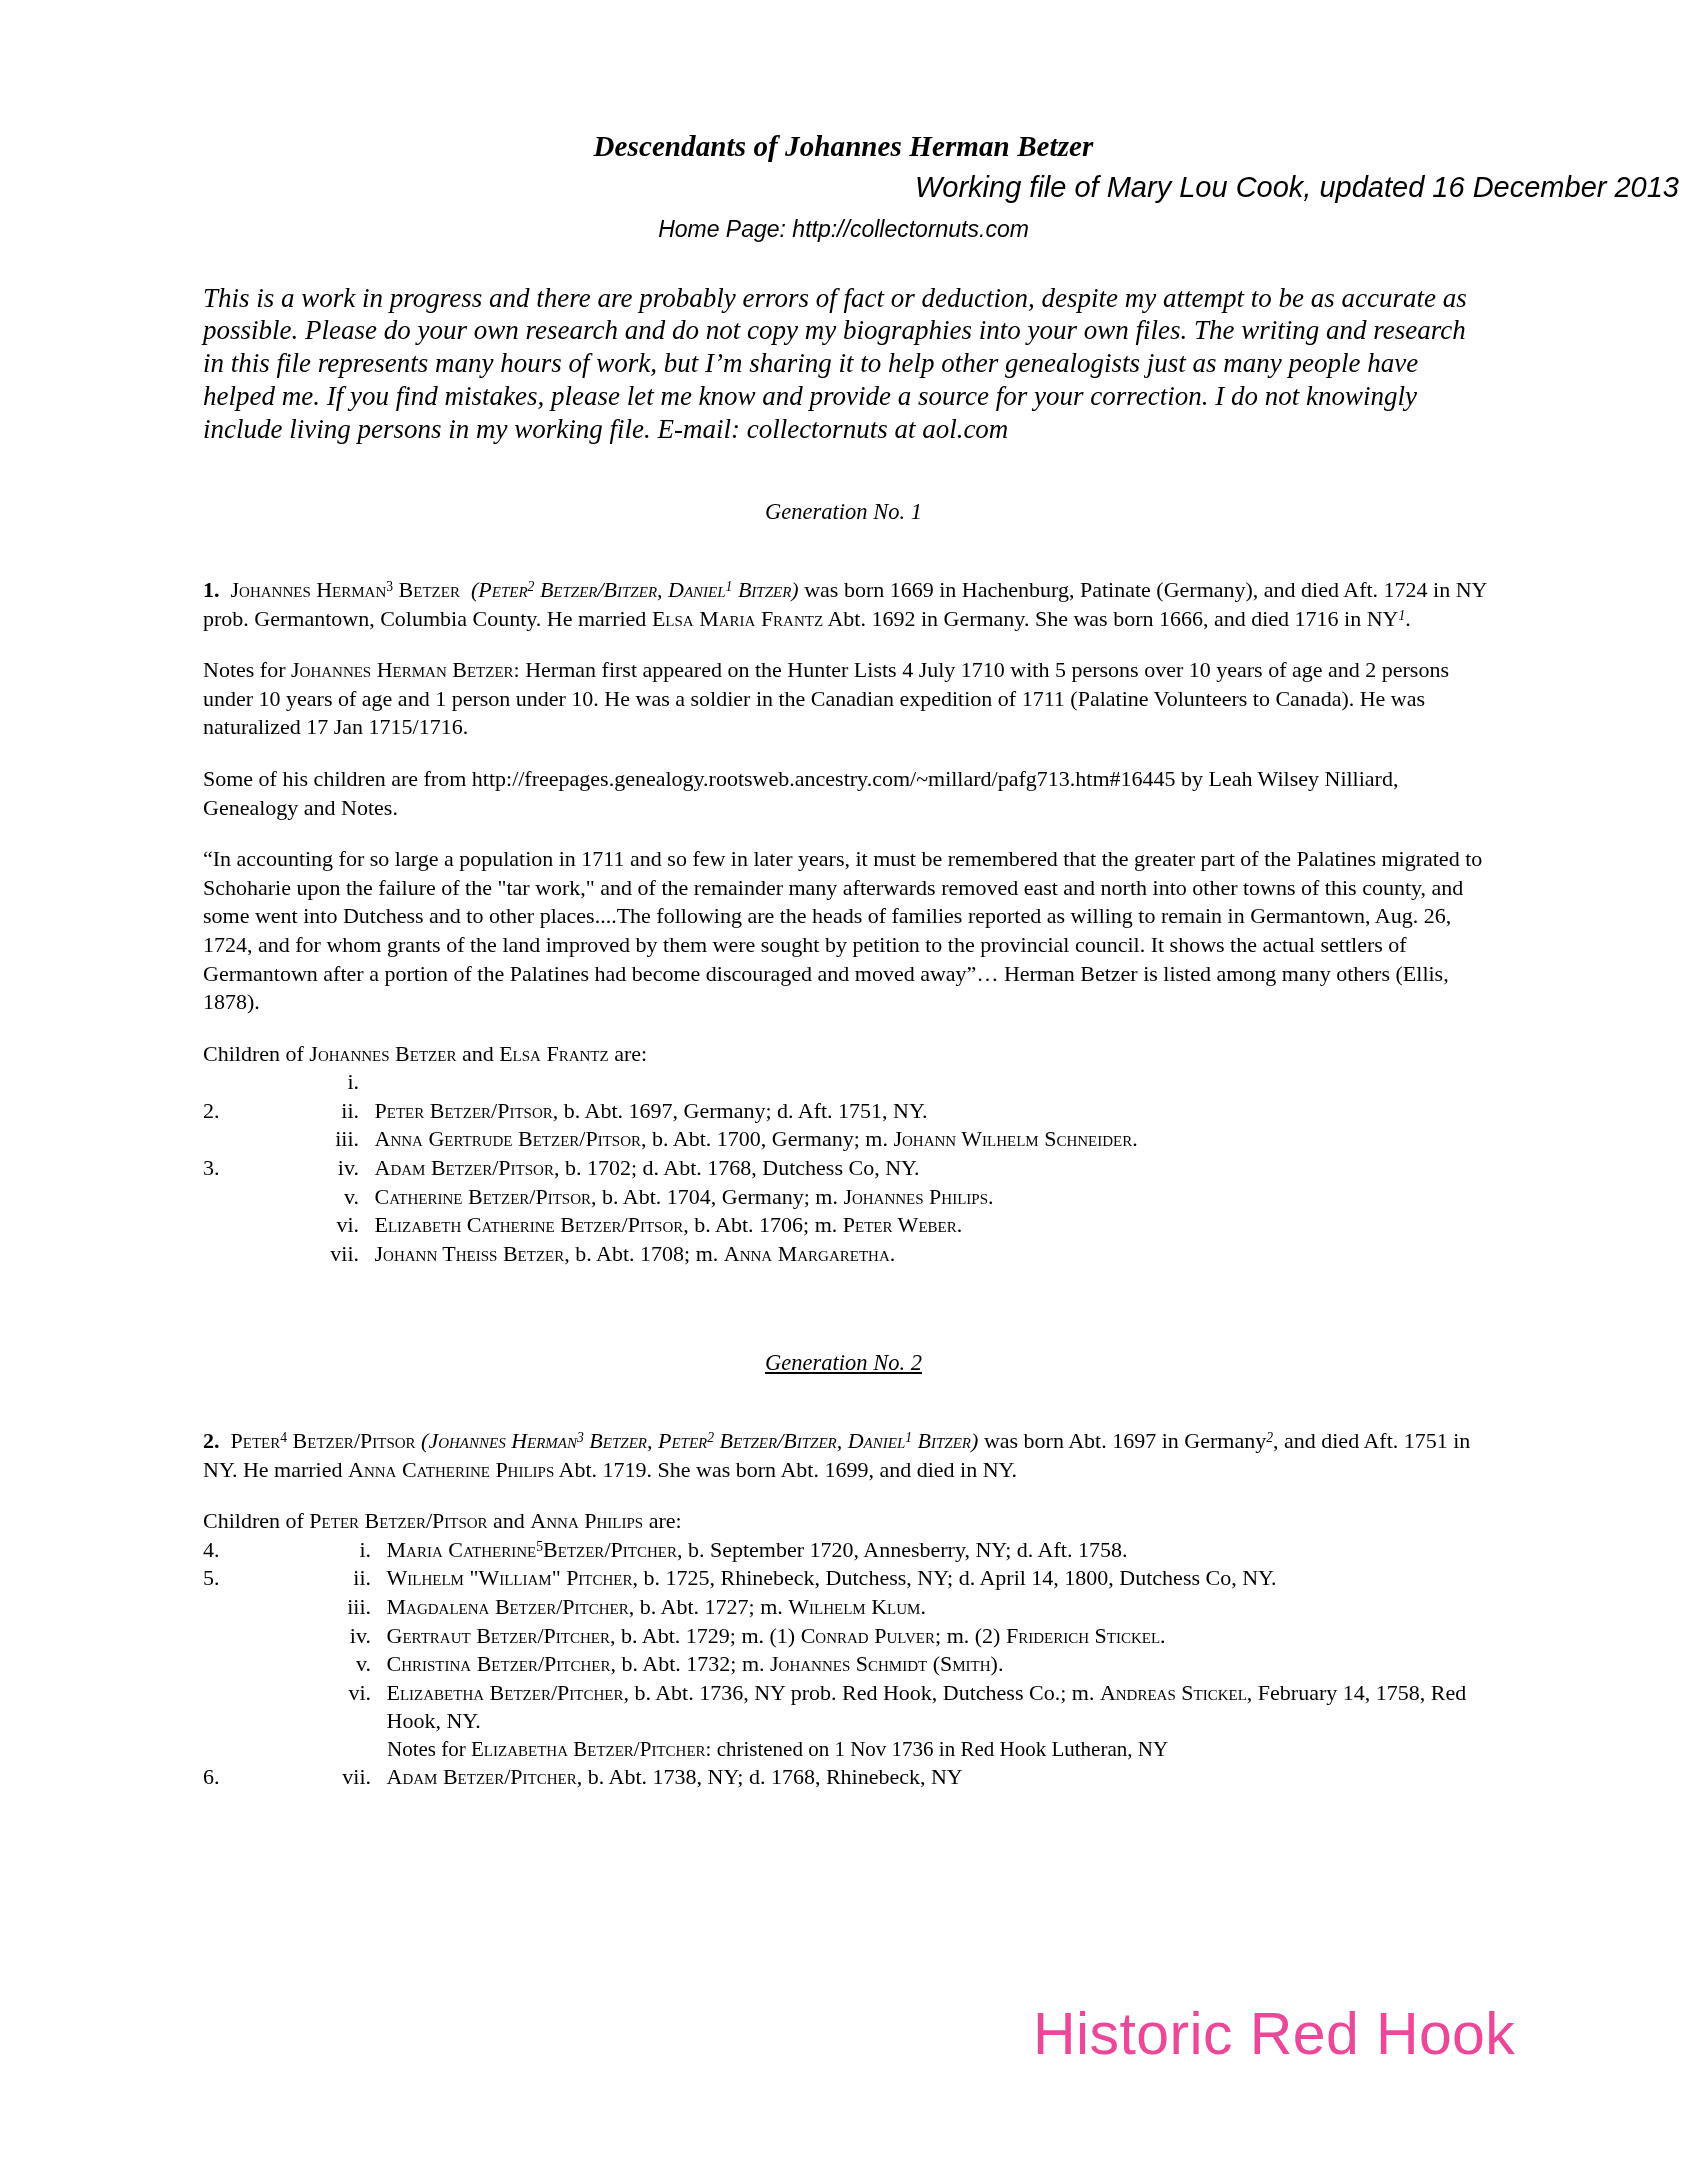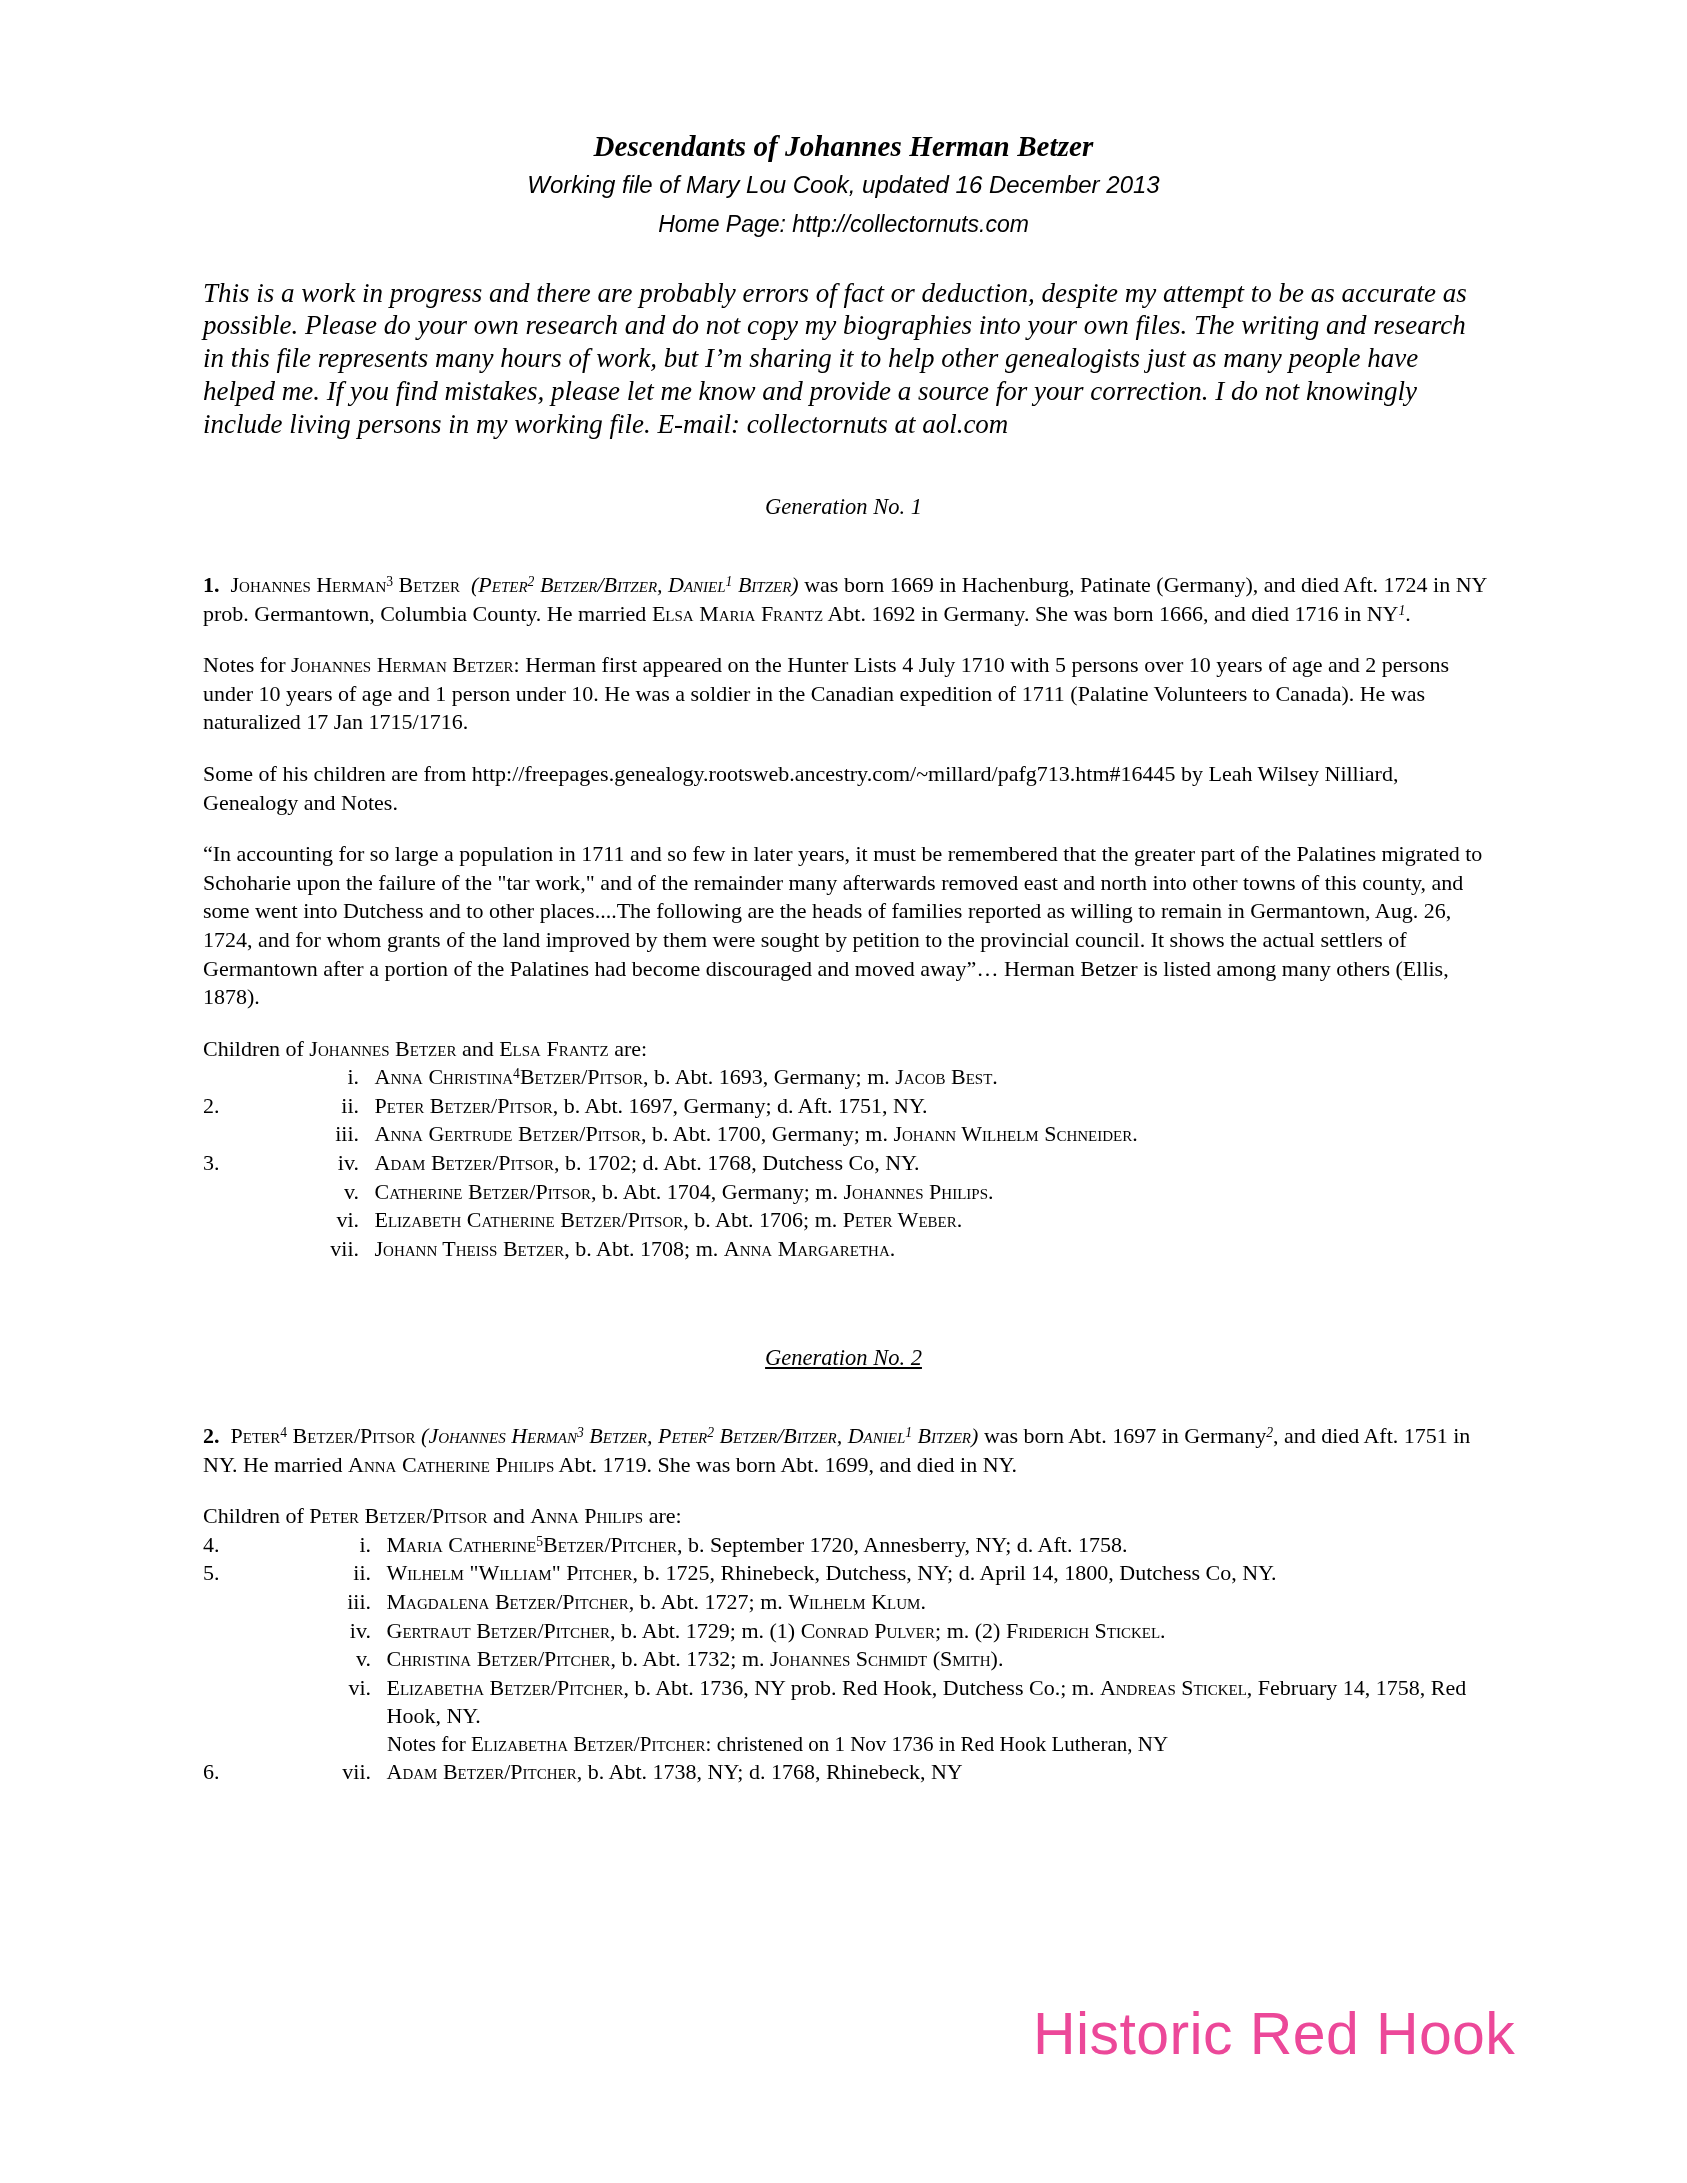--- a/index.html
+++ b/index.html
@@ -34,24 +34,25 @@
     font-weight: bold;
     font-style: italic;
     font-size: 29px;
     letter-spacing: 0.1px;
     margin: 0;
     line-height: 1.0;
   }
   .doc-subtitle {
     font-family: "Liberation Sans", "DejaVu Sans", sans-serif;
     font-style: italic;
-    font-size: 24px;
+    font-size: 29px;
     margin: 0;
     padding-top: 12px;
     line-height: 1.0;
+    text-align: right;
   }
   .doc-homepage {
     font-family: "Liberation Sans", "DejaVu Sans", sans-serif;
     font-style: italic;
     font-size: 23px;
     margin: 0;
     padding-top: 15.5px;
     line-height: 1.0;
   }
 
@@ -183,21 +184,20 @@
     <p class="btext sp-para">Some of his children are from http://freepages.genealogy.rootsweb.ancestry.com/~millard/pafg713.htm#16445 by Leah Wilsey Nilliard, Genealogy and Notes.</p>
 
     <p class="btext sp-para">“In accounting for so large a population in 1711 and so few in later years, it must be remembered that the greater part of the Palatines migrated to Schoharie upon the failure of the "tar work," and of the remainder many afterwards removed east and north into other towns of this county, and some went into Dutchess and to other places....The following are the heads of families reported as willing to remain in Germantown, Aug. 26, 1724, and for whom grants of the land improved by them were sought by petition to the provincial council.  It shows the actual settlers of Germantown after a portion of the Palatines had become discouraged and moved away”… Herman Betzer is listed among many others (Ellis, 1878).</p>
 
     <p class="btext sp-children"><span>Children of </span><span class="sc">Johannes Betzer</span><span> and </span><span class="sc">Elsa Frantz</span><span> are:</span></p>
 
     <ul class="child-list gen1-list">
       <li class="child-row">
         <span class="col-num"></span>
         <span class="col-roman">i.</span>
-        <span class="col-body"><span class="sc">Anna Christina</span><sup>4</sup><span class="sc">Betzer/Pitsor</span><span>, b. Abt. 1693, Germany; m. </span><span class="sc">Jacob Best</span><span>.</span></span>
       </li>
       <li class="child-row">
         <span class="col-num">2.</span>
         <span class="col-roman">ii.</span>
         <span class="col-body"><span class="sc">Peter Betzer/Pitsor</span><span>, b. Abt. 1697, Germany; d. Aft. 1751, NY.</span></span>
       </li>
       <li class="child-row">
         <span class="col-num"></span>
         <span class="col-roman">iii.</span>
         <span class="col-body"><span class="sc">Anna Gertrude Betzer/Pitsor</span><span>, b. Abt. 1700, Germany; m. </span><span class="sc">Johann Wilhelm Schneider</span><span>.</span></span>

